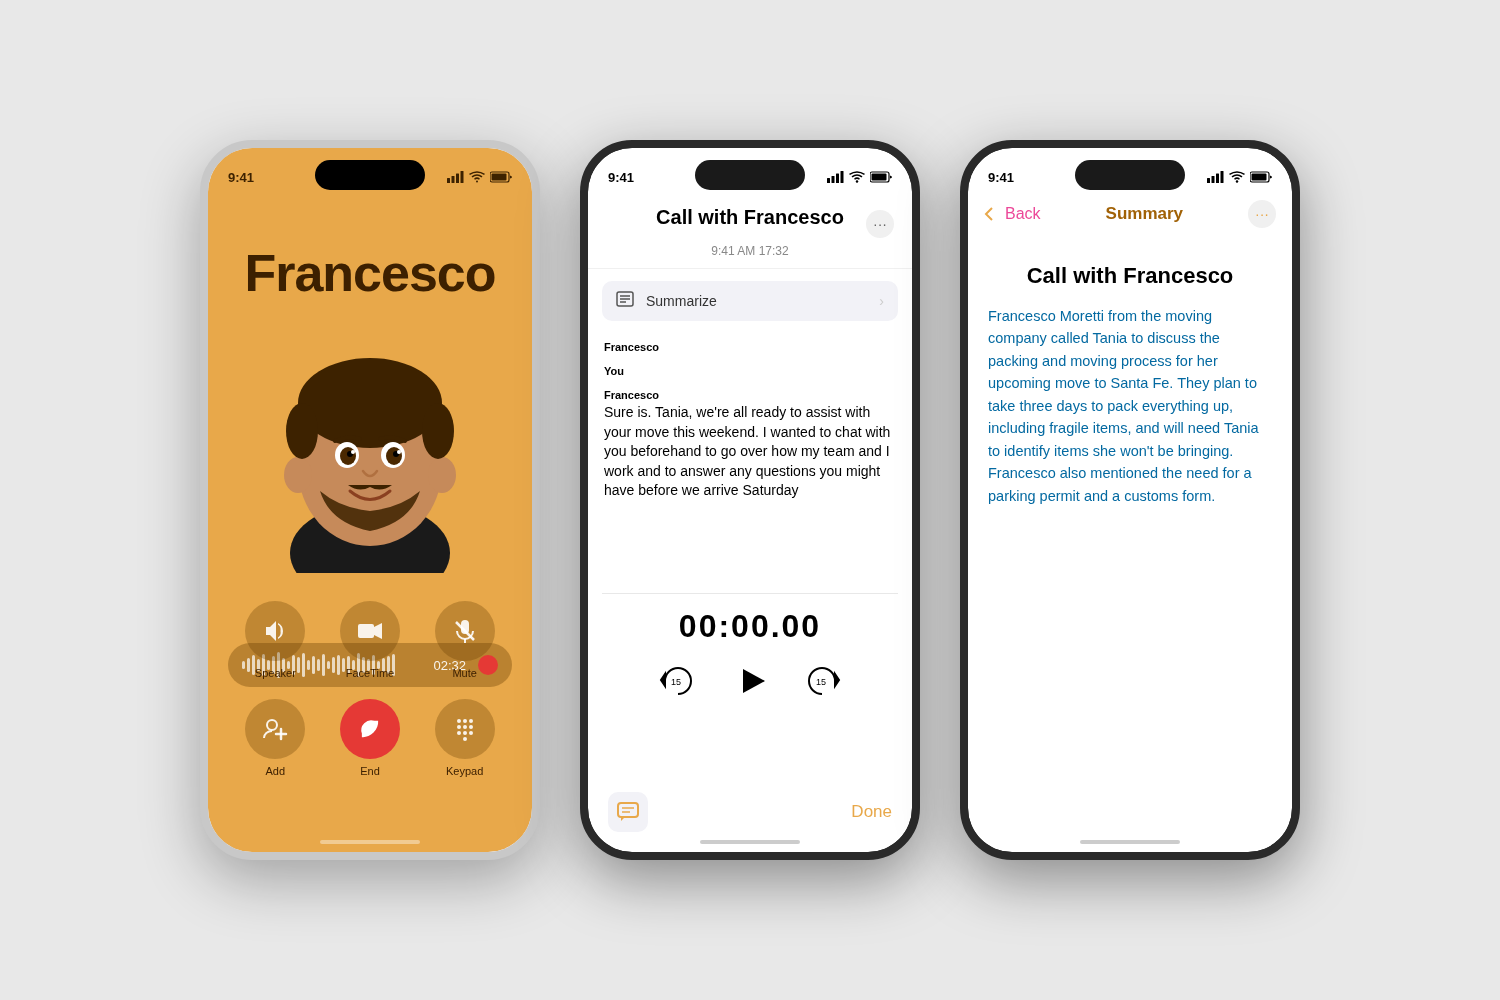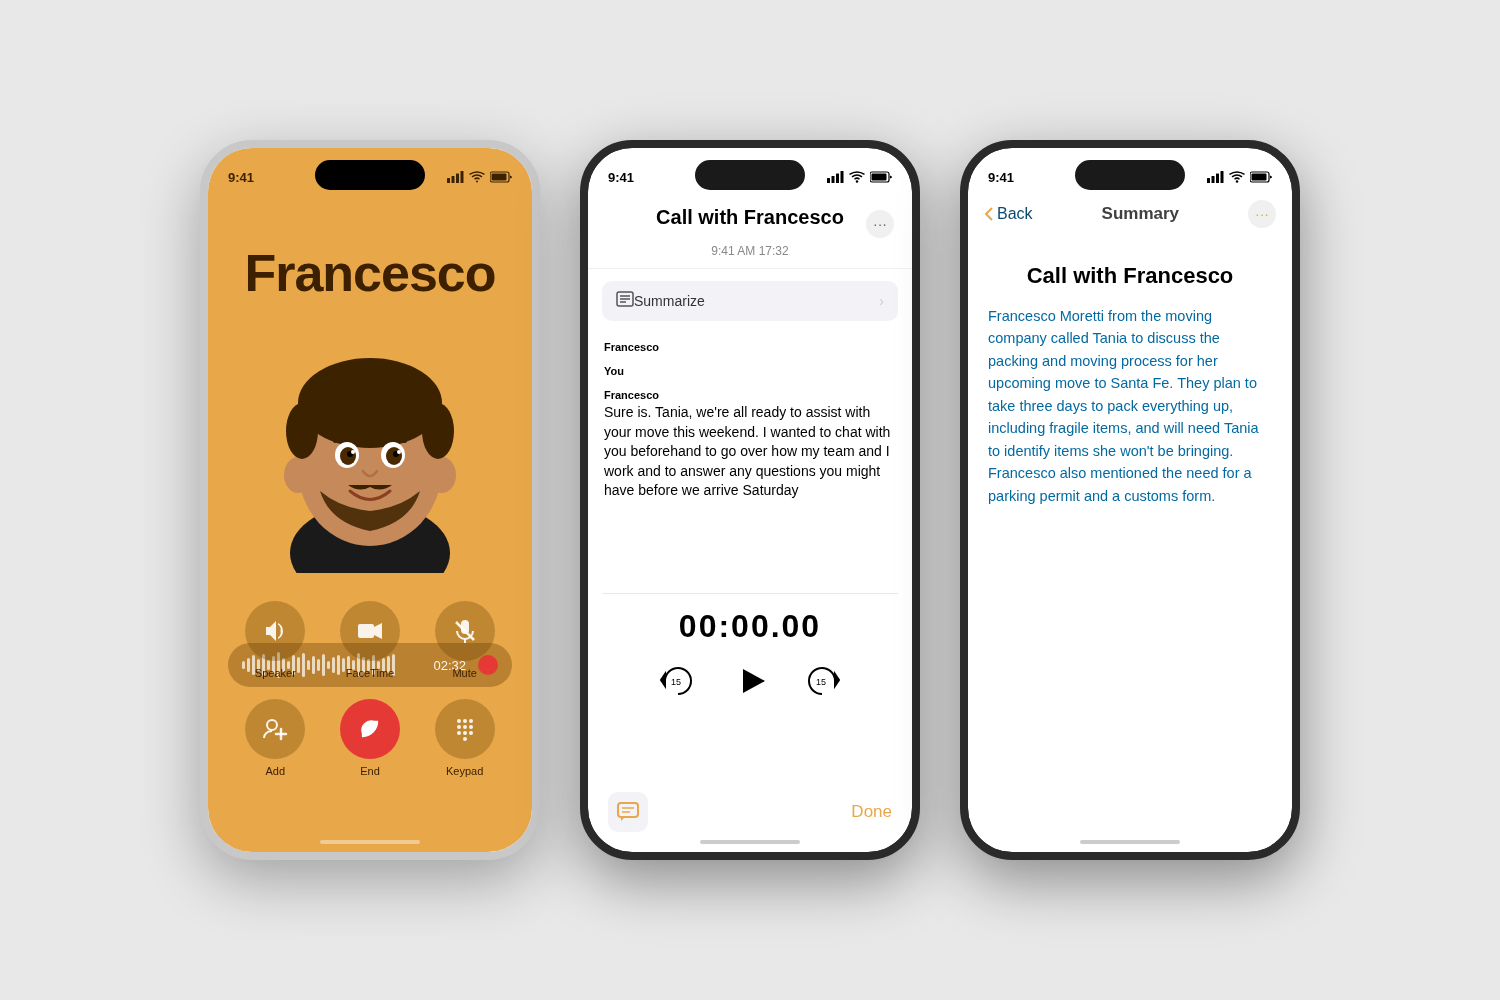--- a/index.html
+++ b/index.html
@@ -256,21 +256,21 @@
       background: #f2f2f7;
       border-radius: 10px;
       padding: 10px 14px;
       display: flex;
       align-items: center;
       justify-content: space-between;
     }
     .summarize-left {
       display: flex;
       align-items: center;
-      gap: 0;
+      gap: 12px;
     }
     .summarize-icon {
       font-size: 16px;
       color: #666;
     }
     .summarize-text {
       font-size: 14px;
       color: #333;
     }
     .summarize-chevron {
@@ -378,29 +378,29 @@
       left: 0;
       right: 0;
       display: flex;
       align-items: center;
       justify-content: space-between;
       padding: 0 16px;
     }
     .back-btn {
       display: flex;
       align-items: center;
-      gap: 3px;
-      color: #0c4a6e;
+      gap: 11px;
+      color: #ec4899;
       font-size: 16px;
       font-weight: 400;
     }
     .nav-title {
       font-size: 17px;
       font-weight: 600;
-      color: #404040;
+      color: #a16207;
     }
     .summary-more {
       width: 28px;
       height: 28px;
       border-radius: 50%;
       background: #f0f0f0;
       display: flex;
       align-items: center;
       justify-content: center;
       font-size: 14px;

